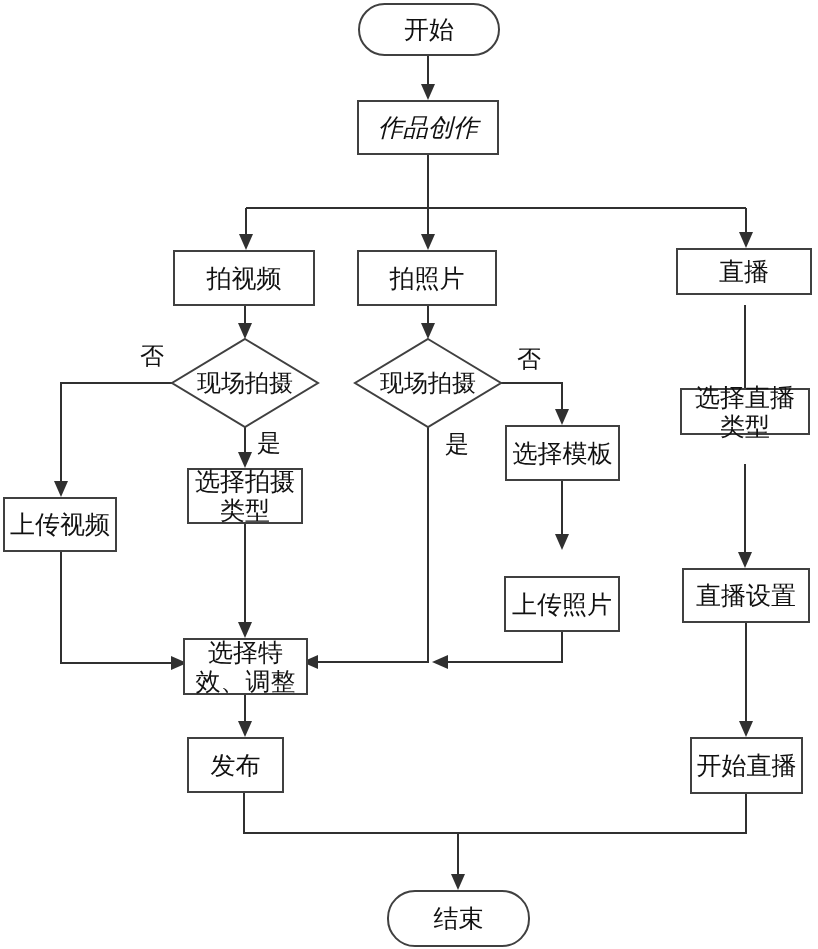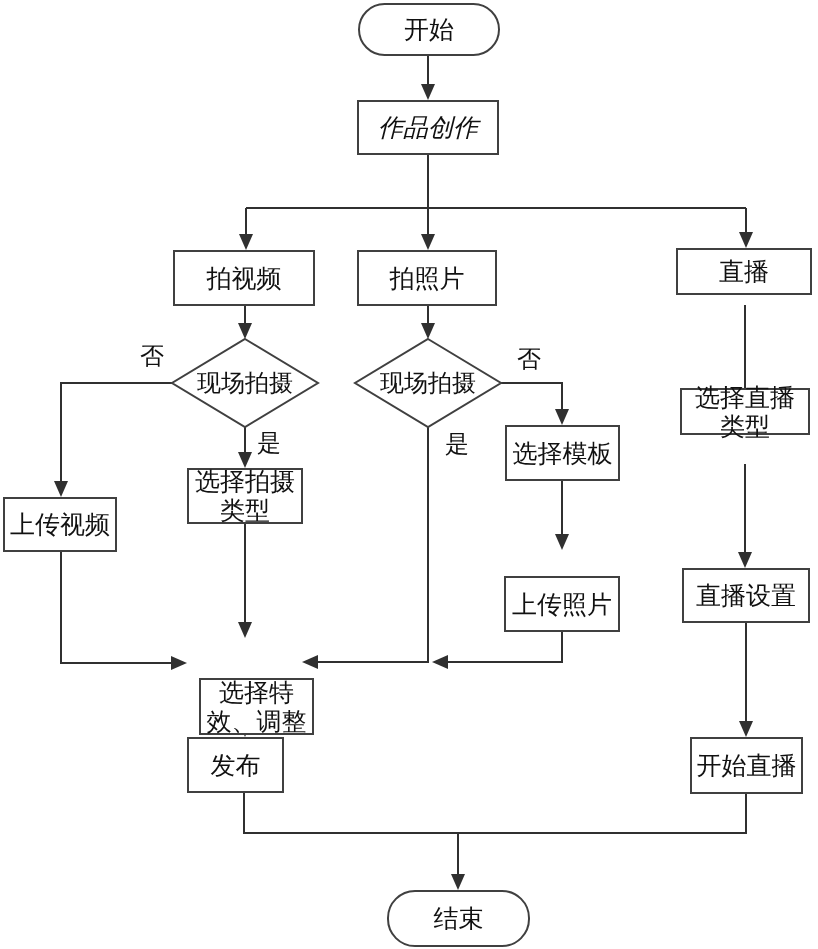--- a/index.html
+++ b/index.html
@@ -175,21 +175,21 @@
 
   <div class="node" style="left:505px;top:425px;width:115px;height:56px;">选择模板</div>
 
   <div class="node" style="left:504px;top:576px;width:116px;height:56px;">上传照片</div>
 
   <div class="node" style="left:680px;top:388px;width:130px;height:47px;">选择直播
 类型</div>
 
   <div class="node" style="left:682px;top:568px;width:128px;height:55px;">直播设置</div>
 
-  <div class="node" style="left:199px;top:638px;width:115px;height:57px;margin-top:40px;">选择特
+  <div class="node" style="left:183px;top:638px;width:125px;height:57px;">选择特
 效、调整</div>
 
   <div class="node" style="left:187px;top:737px;width:97px;height:56px;">发布</div>
 
   <div class="node" style="left:690px;top:737px;width:113px;height:57px;">开始直播</div>
 
   <div class="node stadium" style="left:387px;top:890px;width:143px;height:57px;">结束</div>
 
   <span class="edge-label" style="left:152px;top:356px;">否</span>
 

